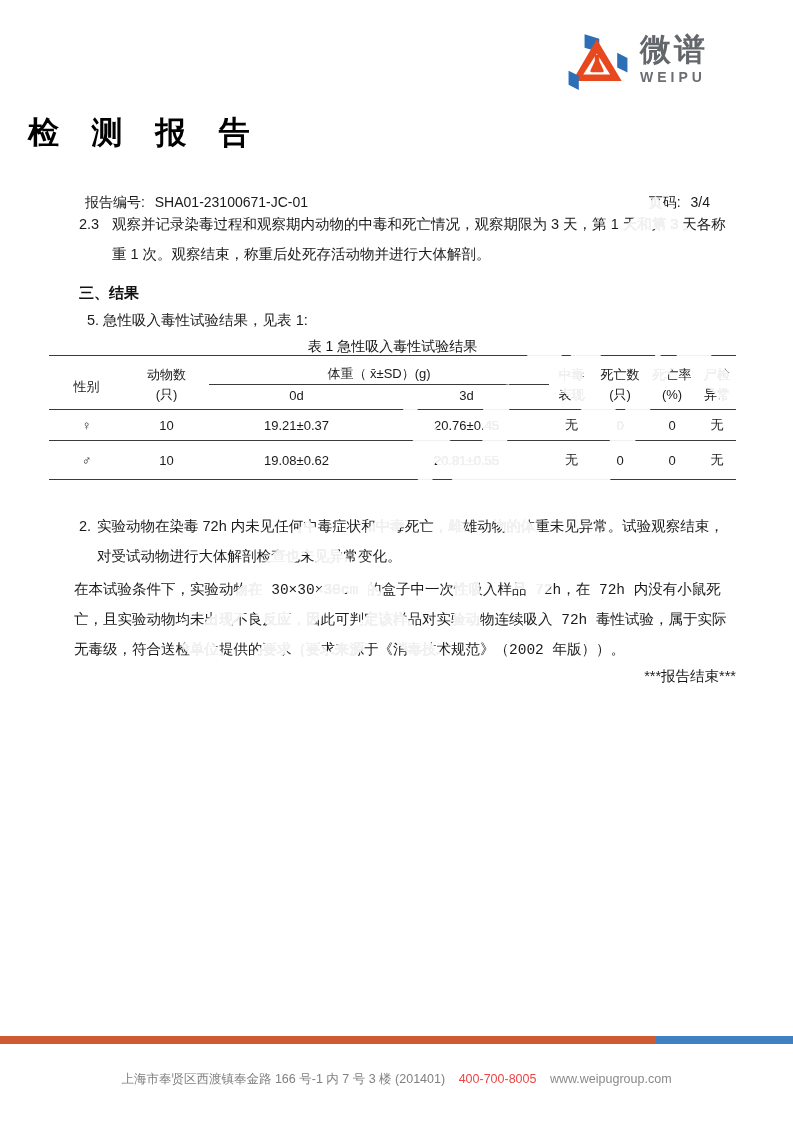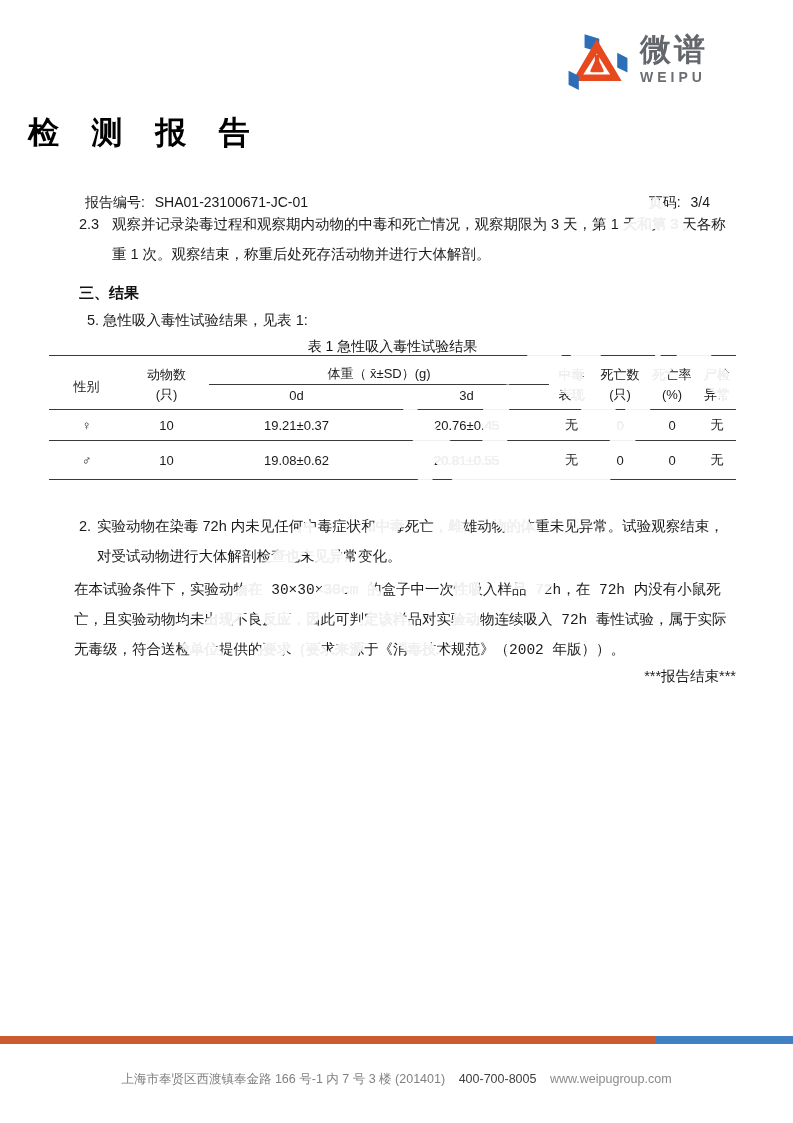--- a/index.html
+++ b/index.html
@@ -70,21 +70,21 @@
   }
 
   
   .footer-bar { position:absolute; left:0; top:1036px; width:793px; height:8px; display:flex; }
   .footer-bar .bar-orange { width:656px; height:8px; background:#cc5b32; }
   .footer-bar .bar-blue { flex:1; height:8px; background:#3f7fc2; }
   .footer-text {
     position:absolute; left:0; top:1071px; width:100%;
     text-align:center; font-size:12.5px; color:#808080;
   }
-  .footer-text .phone { color:#404040; margin:0 10px 0 10px; }
+  .footer-text .phone { color:#ef4444; margin:0 10px 0 10px; }
   .footer-text .url { color:#8a8a8a; }
 </style>
 </head>
 <body>
 
 <div class="page">
 
   <div class="watermark">试用水印</div>
 
   <div class="logo">

